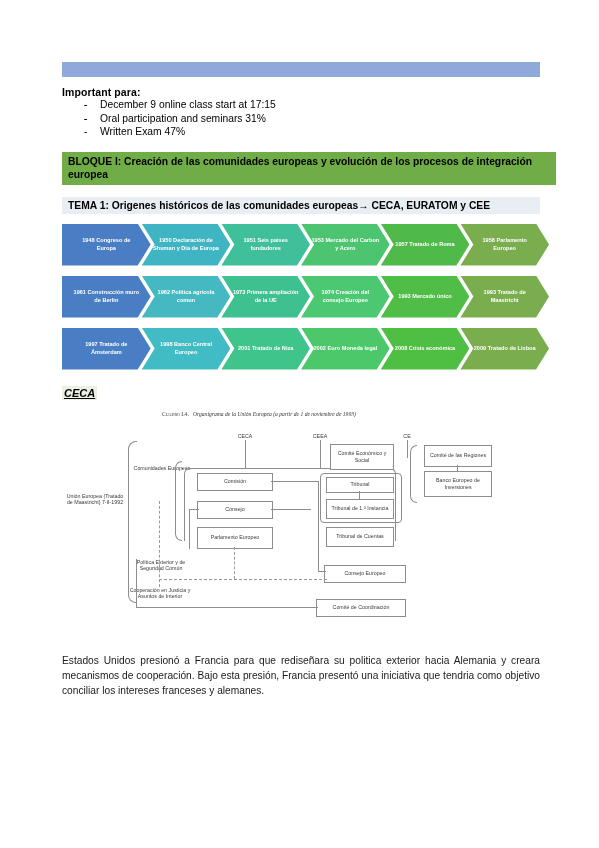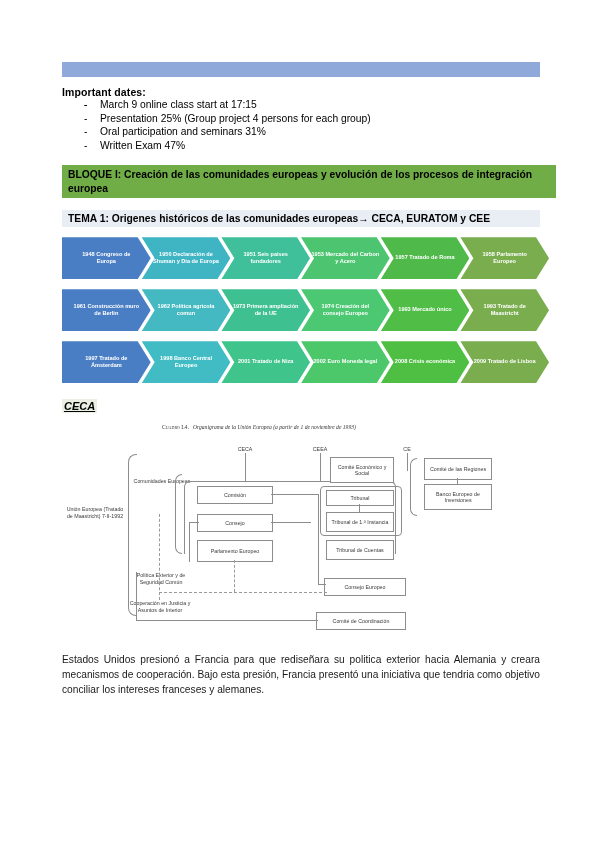--- a/index.html
+++ b/index.html
@@ -78,37 +78,37 @@
   .ddash{position:absolute;border-top:1px dashed #9a9a9a;}
   .ddashv{position:absolute;border-left:1px dashed #9a9a9a;}
   .brace{
     position:absolute;border:1px solid #8d8d8d;border-right:none;
     border-radius:8px 0 0 8px;
   }
   .rbox{position:absolute;border:1px solid #8d8d8d;border-bottom:none;}
 
   
   .para{
-    font-size:10.2px;line-height:15px;color:#1a1a1a;
+    margin-top:14px;font-size:10.2px;line-height:15px;color:#1a1a1a;
     text-align:justify;width:478px;
   }
 </style>
 </head>
 <body>
 
 <div class="page">
   <div class="content">
 
     <div class="blue-bar"></div>
 
-    <div class="dates-title">Important dates:</div>
+    <div class="dates-title">Important para:</div>
     <ul class="dates-list">
       <li><span class="dash">-</span></li>
-      <li><span class="dash">-</span><span>March 9 online class start at 17:15</span></li>
-      <li><span class="dash">-</span><span>Presentation 25% (Group project 4 persons for each group)</span></li>
+      <li><span class="dash">-</span><span>December 9 online class start at 17:15</span></li>
+      <li><span class="dash">-</span></li>
       <li><span class="dash">-</span><span>Oral participation and seminars 31%</span></li>
       <li><span class="dash">-</span><span>Written Exam 47%</span></li>
     </ul>
 
     <div class="bloque">BLOQUE I: Creación de las comunidades europeas y evolución de los procesos de integración europea</div>
     <div class="tema">TEMA 1: Origenes históricos de las comunidades europeas→ CECA, EURATOM y CEE</div>
 
     <div class="chev-row">
       <div class="chev" style="background: rgb(74, 126, 196); z-index: 20;">
           <span>1948 Congreso de Europa</span>

